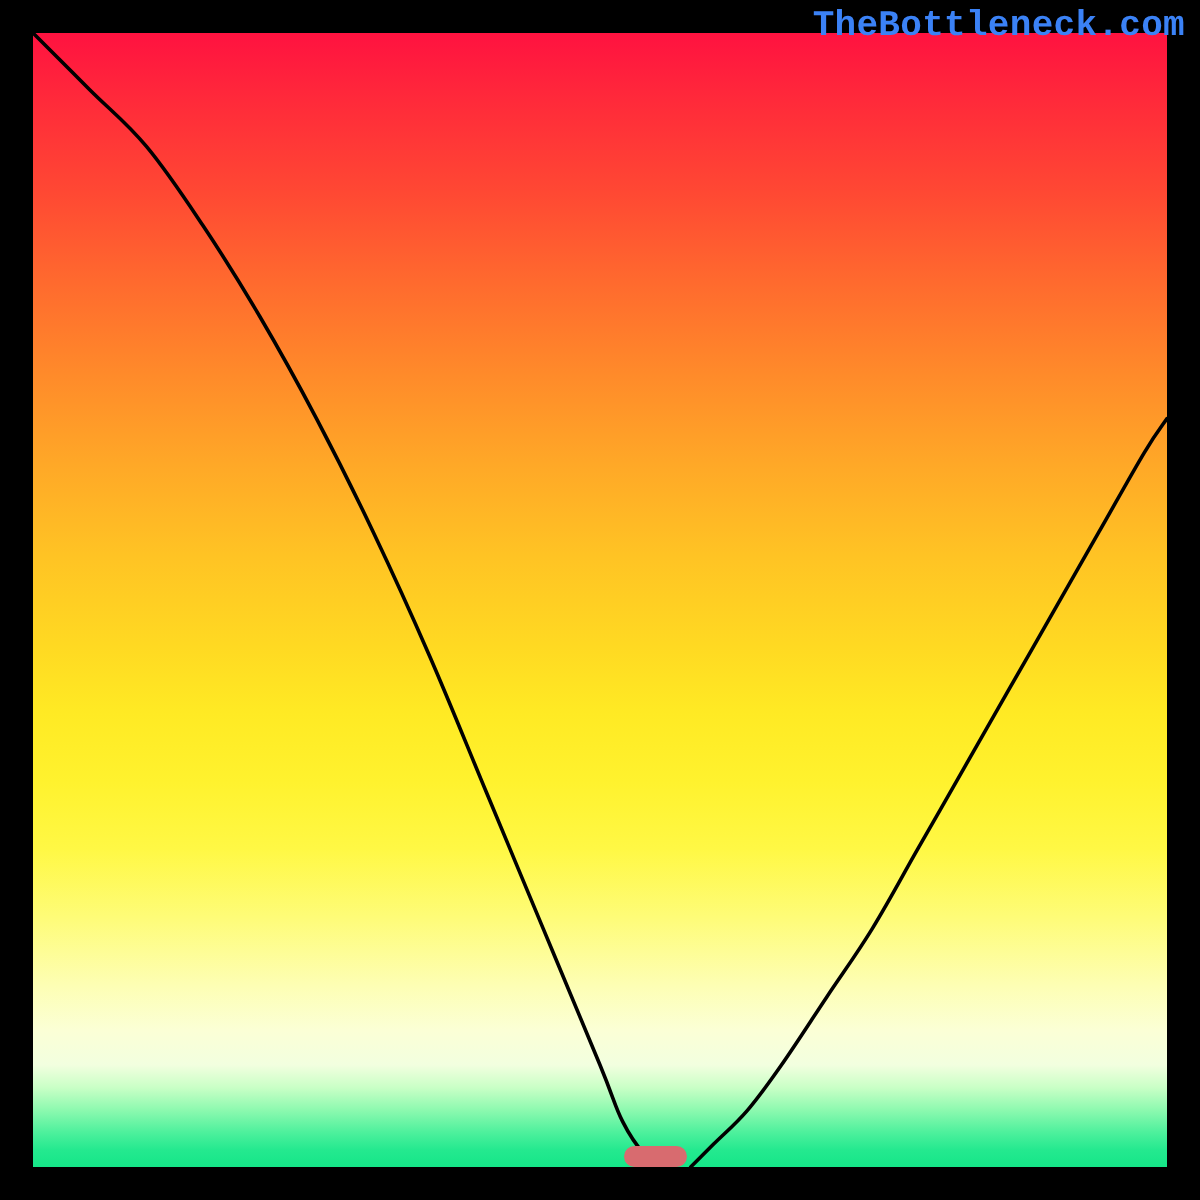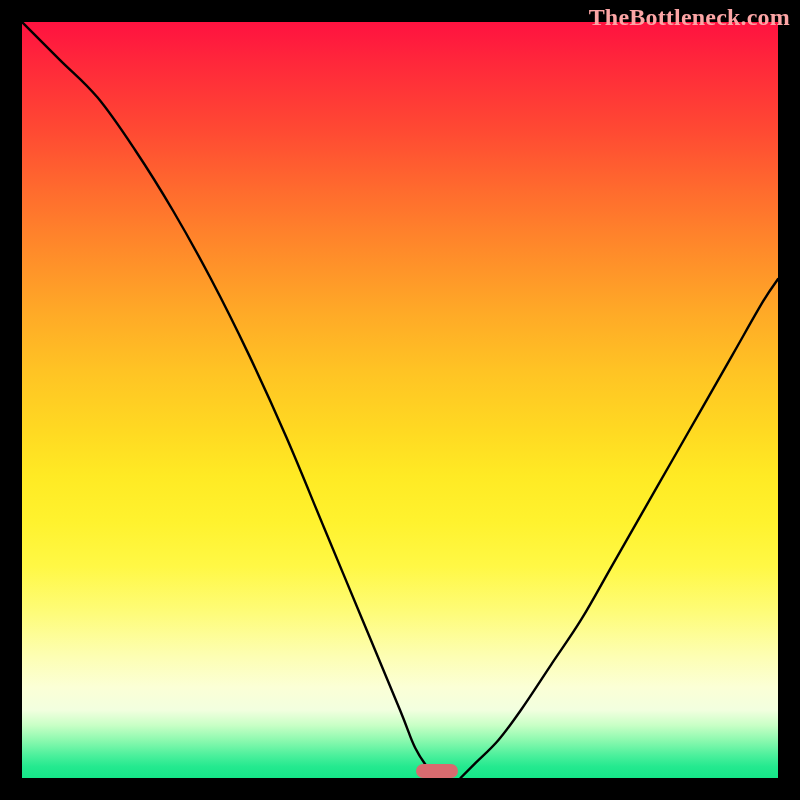--- a/index.html
+++ b/index.html
@@ -63,24 +63,24 @@
     position: absolute;
     width: 42px;
     height: 14px;
     border-radius: 7px;
     background: #d86b6f;
   }
   .watermark {
     position: absolute;
     top: 4px;
     right: 10px;
-    font-family: Liberation Serif, serif;
+    font-family: Liberation Mono, monospace;
     font-size: 24px;
     font-weight: 600;
-    color: #fca5a5;
+    color: #3b82f6;
     letter-spacing: 0.2px;
     user-select: none;
   }
 </style>
 </head>
 <body>
 
 <div class="frame">
   <div class="plot">
     <div class="gradient"></div>

